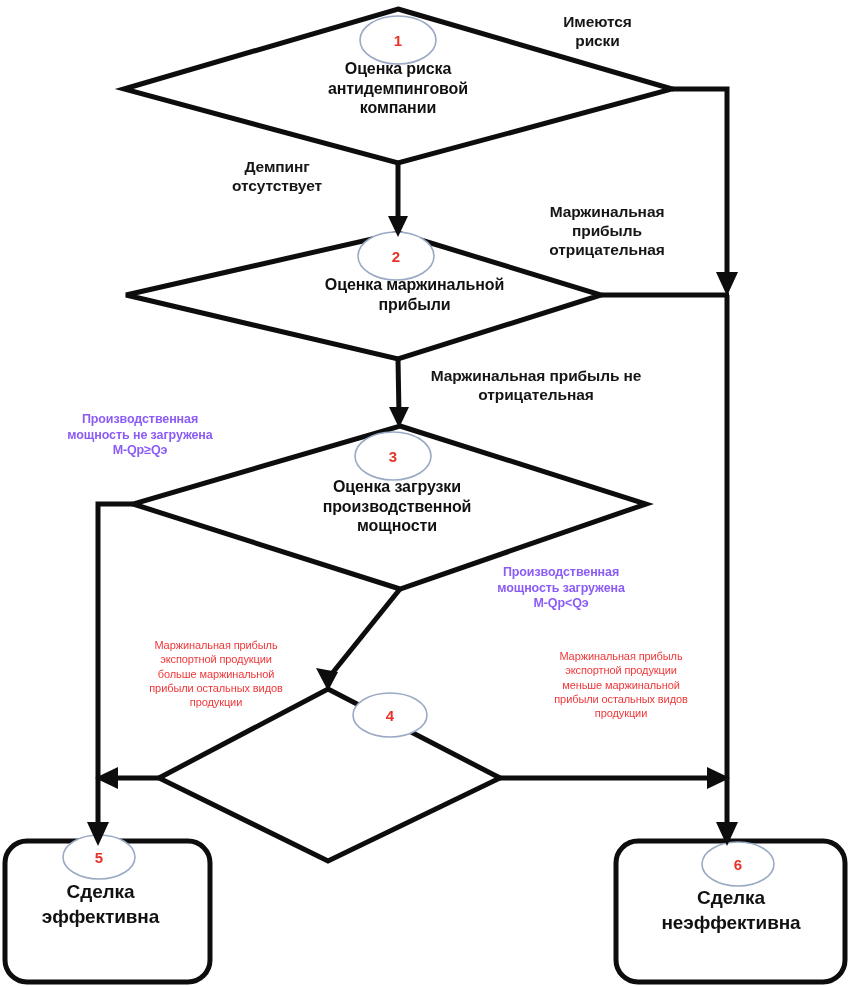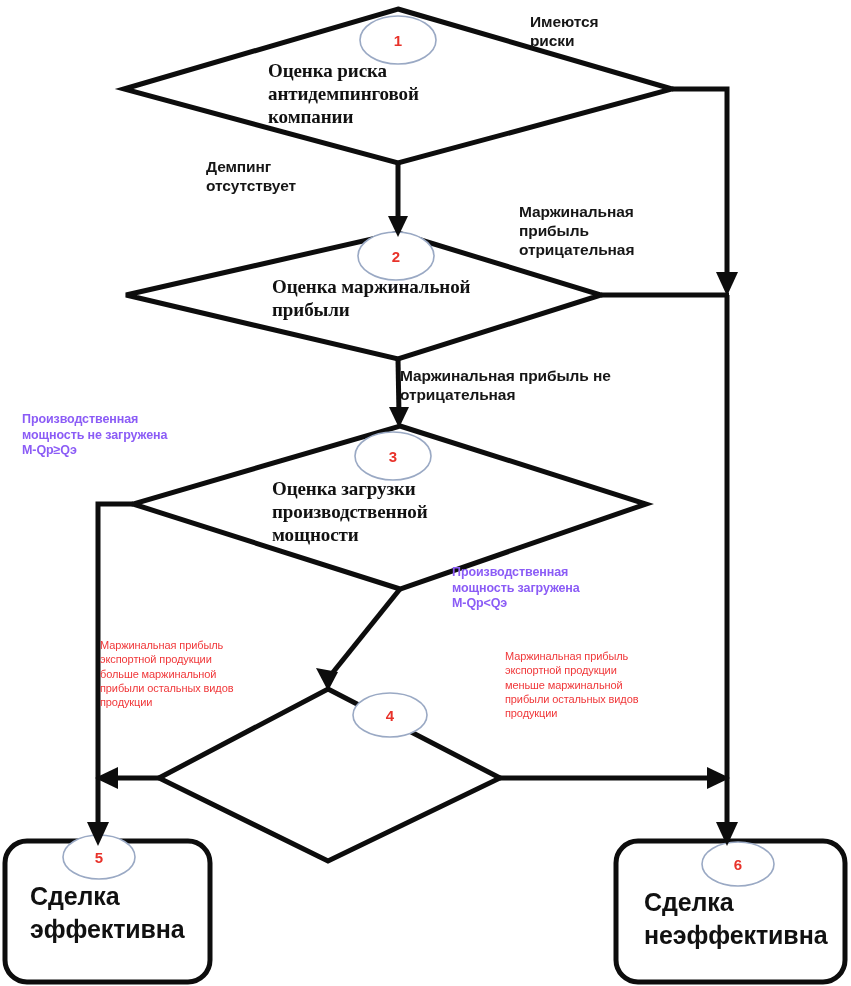--- a/index.html
+++ b/index.html
@@ -49,37 +49,37 @@
     stroke-width: 5;
     fill: none;
     stroke-linecap: butt;
     stroke-linejoin: miter;
   }
   .arrow-head {
     fill: #0d0d0d;
   }
   .txt {
     position: absolute;
+    text-align: center;
     color: #111111;
     font-weight: bold;
     line-height: 1.22;
     white-space: pre-line;
     letter-spacing: -0.1px;
   }
   .badge-num {
     position: absolute;
     text-align: center;
     color: #e8322a;
     font-weight: bold;
     font-size: 15px;
     line-height: 1;
   }
   .node-label {
-    font-size: 19px;
-    font-family: Liberation Serif, serif;
+    font-size: 16px;
   }
   .node-label-small {
     font-size: 12.5px;
     line-height: 1.18;
   }
   .edge-label {
     font-size: 15.5px;
     color: #161616;
   }
   .red-label {
@@ -88,23 +88,22 @@
     font-weight: bold;
     line-height: 1.25;
   }
   .red-label-sm {
     color: #f0383a;
     font-size: 11px;
     font-weight: normal;
     line-height: 1.3;
   }
   .terminal-label {
-    font-size: 25px;
+    font-size: 19px;
     line-height: 1.3;
-    padding-left: 22px;
   }
 </style>
 </head>
 <body>
 
 <div id="flow-root">
 
   <svg class="flow-canvas" viewBox="0 0 851 986">
 
     <polygon class="shape-outline" points="398,9 672,89 398,163 124,89"></polygon>

